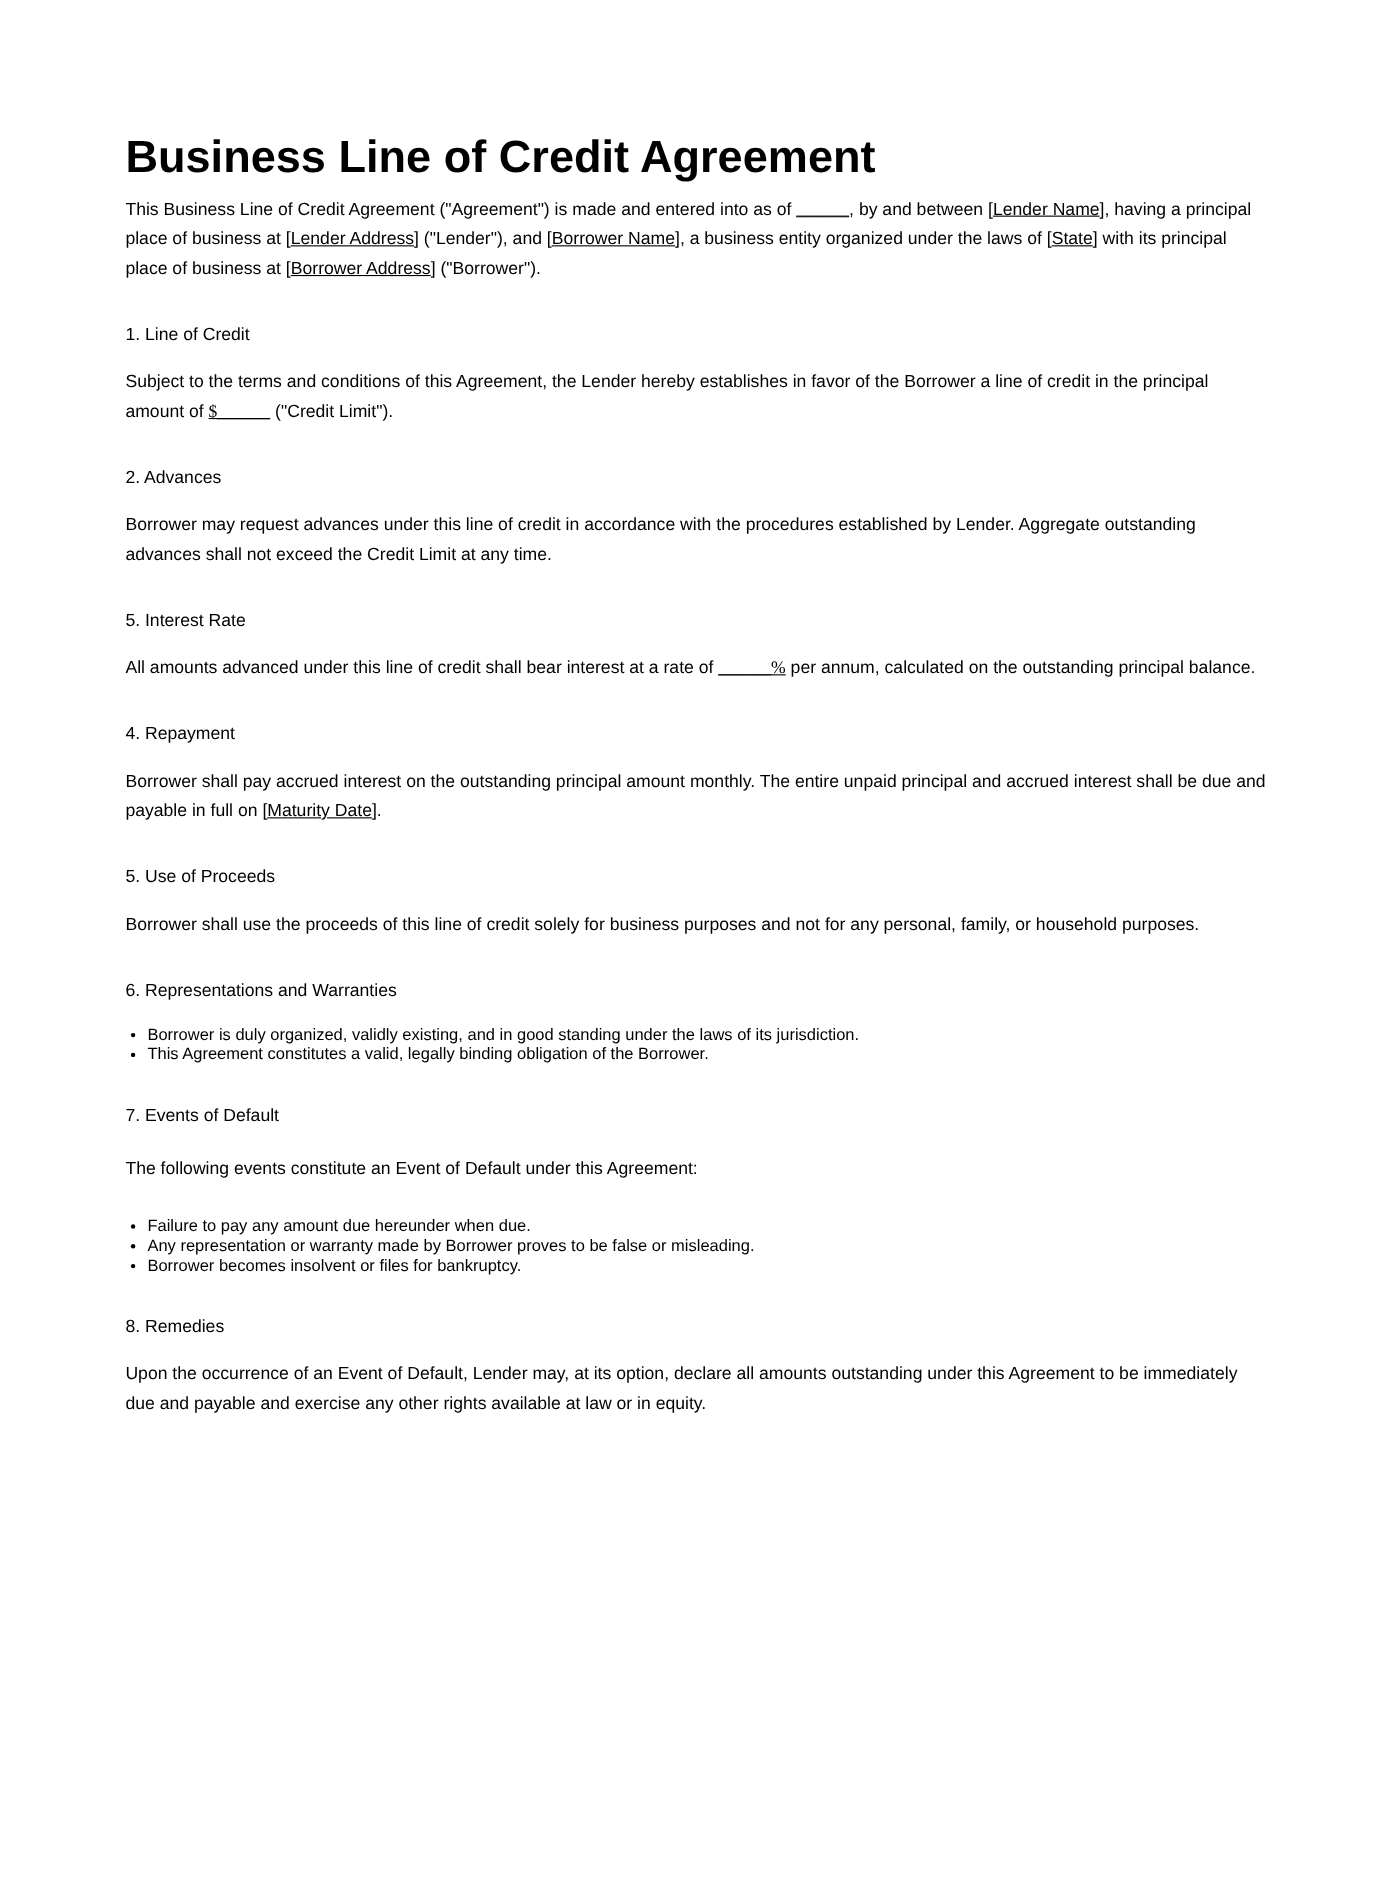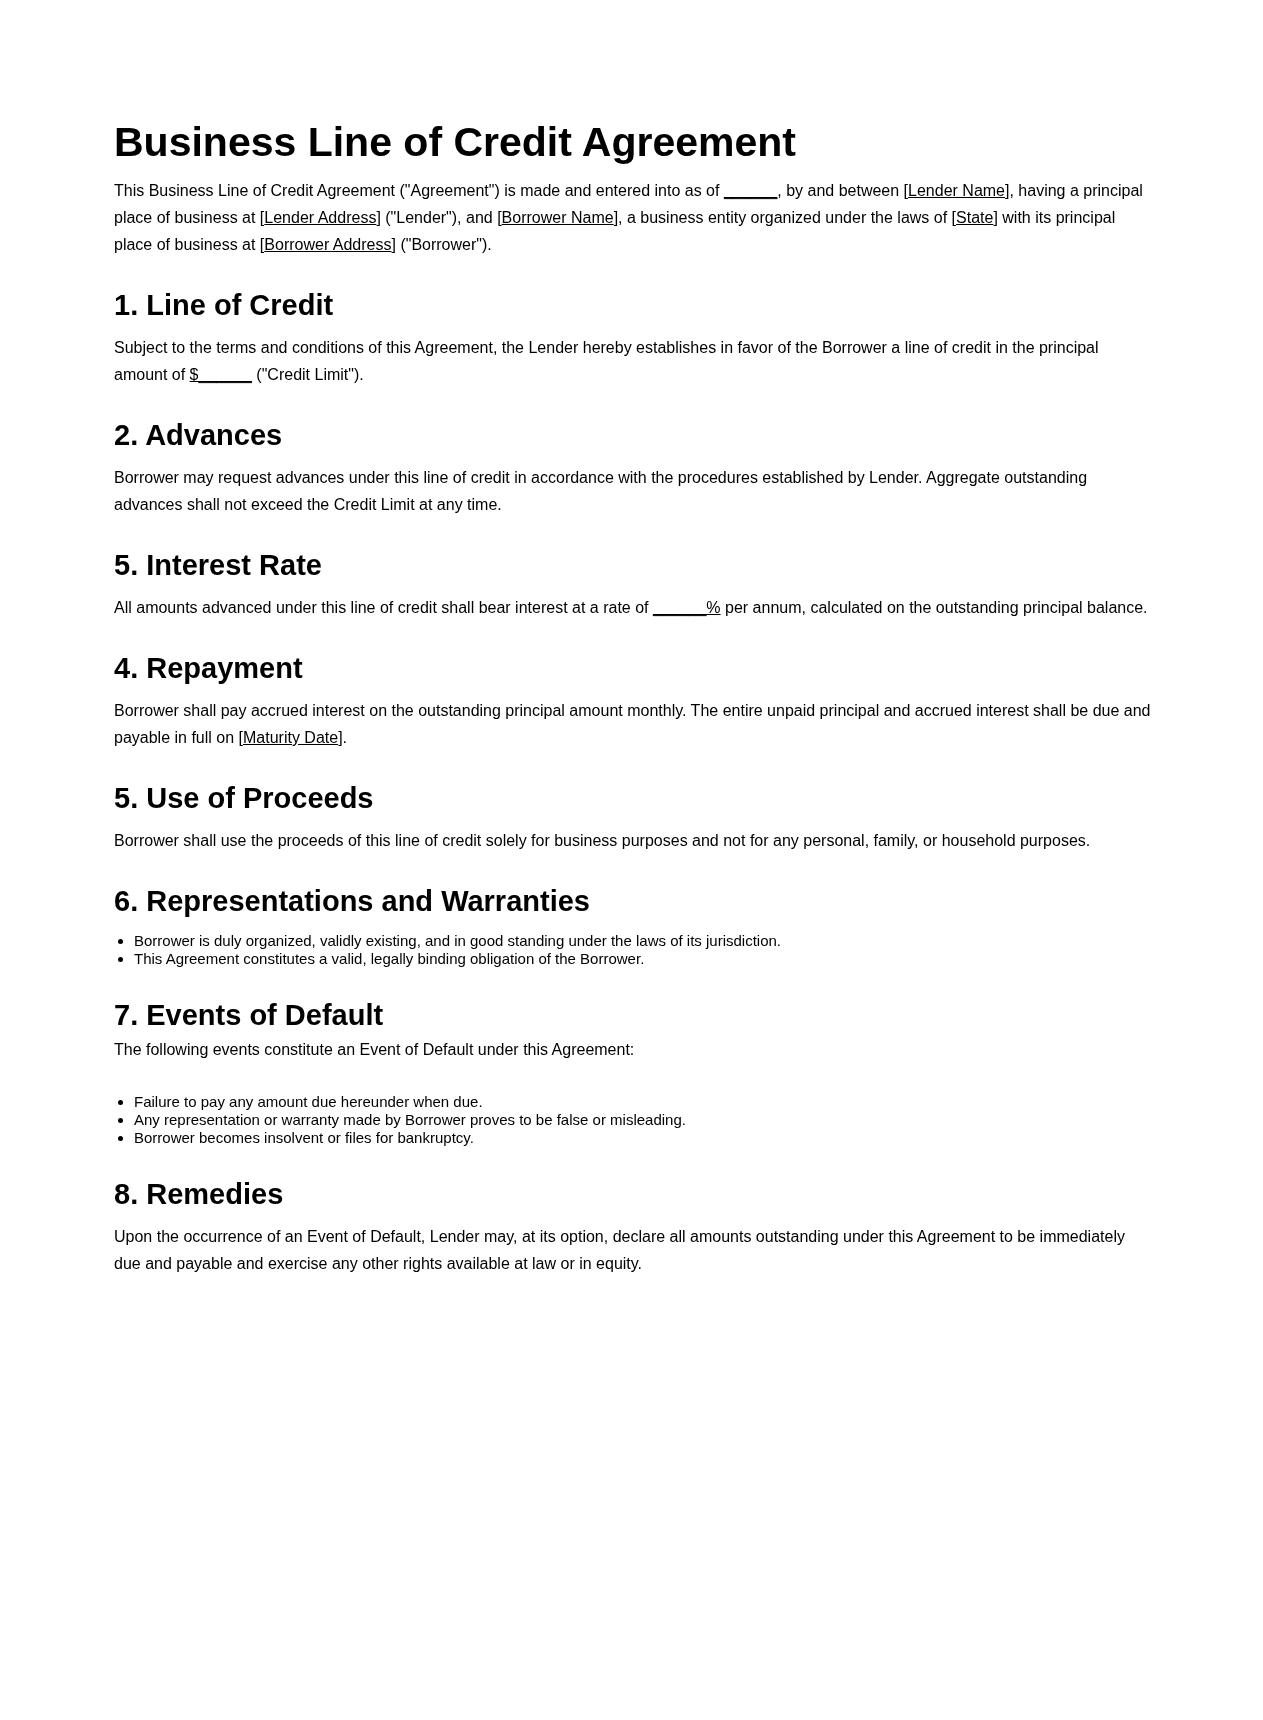--- a/index.html
+++ b/index.html
@@ -16,41 +16,41 @@
     width: 1040px;
   }
   h1 {
     margin: 0;
     font-size: 41px;
     line-height: 37px;
     font-weight: bold;
   }
   h2 {
     margin: 33px 0 0 0;
-    font-size: 29px;
+    font-size: 16px;
     line-height: 28px;
-    font-weight: bold;
+    font-weight: normal;
   }
   p {
     margin: 15px 0 0 0;
     font-size: 16px;
     line-height: 27px;
   }
   .intro { margin-top: 16px; }
   ul {
     margin: 17px 0 0 0;
     padding: 0 0 0 20px;
     font-size: 15px;
     line-height: 18px;
   }
   ul.after-p { margin-top: 30px; }
   li { margin: 0; padding-left: 0; }
   .u { text-decoration: underline; }
-  .blank { text-decoration: underline; }
-  .sec7 p { margin-top: 7px; }
+  .blank { text-decoration: underline; font-family: Liberation Serif, serif; }
+  .sec7 p { margin-top: 20px; }
 </style>
 </head>
 <body>
 
 <div class="page">
   <h1>Business Line of Credit Agreement</h1>
 
   <p class="intro"><span>This Business Line of Credit Agreement ("Agreement") is made and entered into as of </span><span class="blank">______</span><span>, by and between [</span><span class="u">Lender Name</span><span>], having a principal place of business at [</span><span class="u">Lender Address</span><span>] ("Lender"), and [</span><span class="u">Borrower Name</span><span>], a business entity organized under the laws of [</span><span class="u">State</span><span>] with its principal place of business at [</span><span class="u">Borrower Address</span><span>] ("Borrower").</span></p>
 
   <section>

